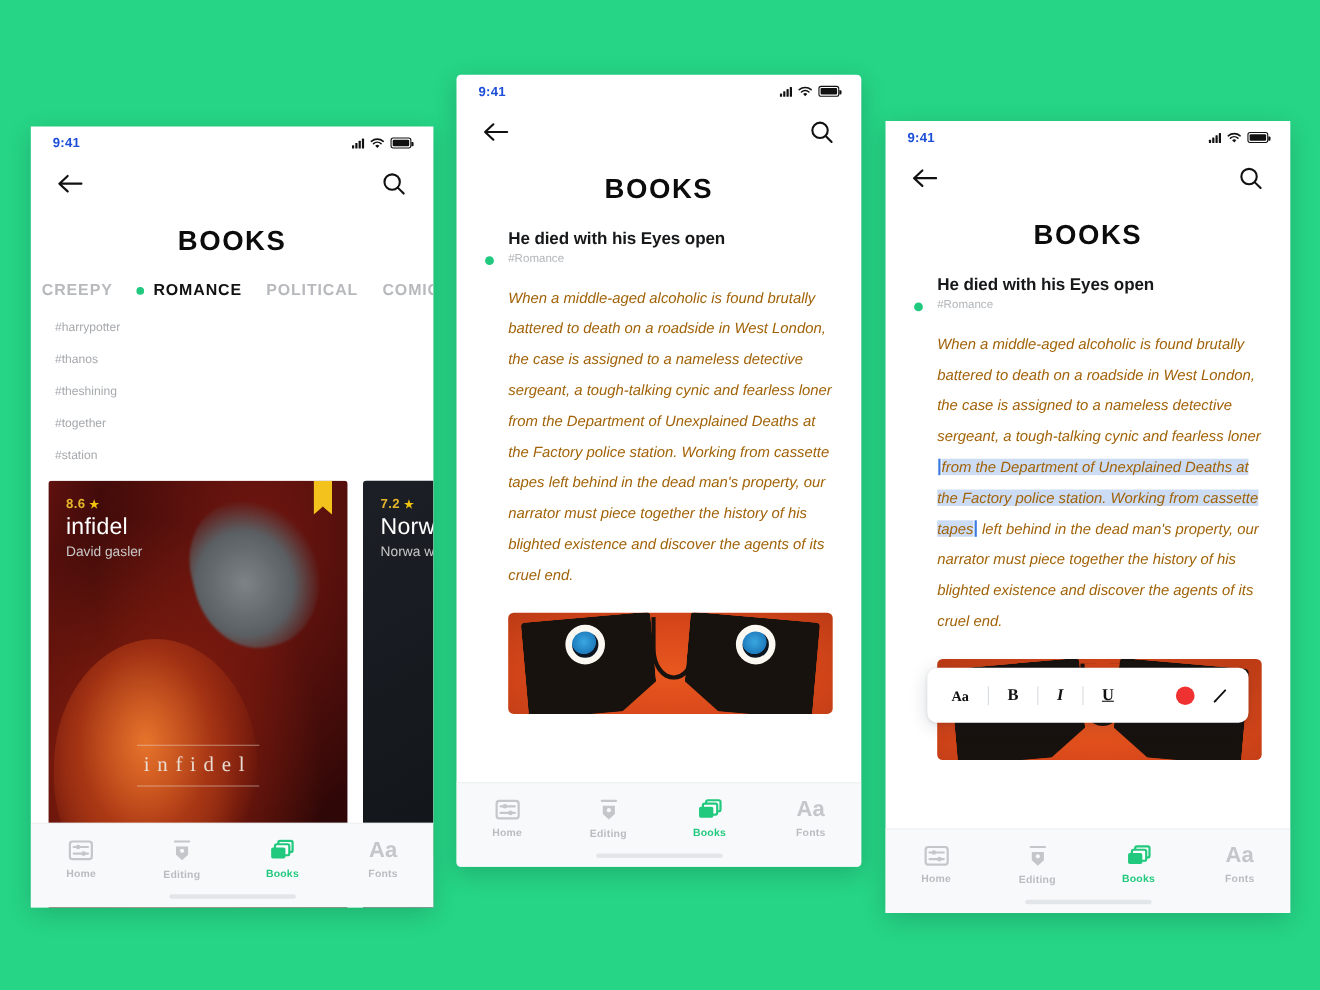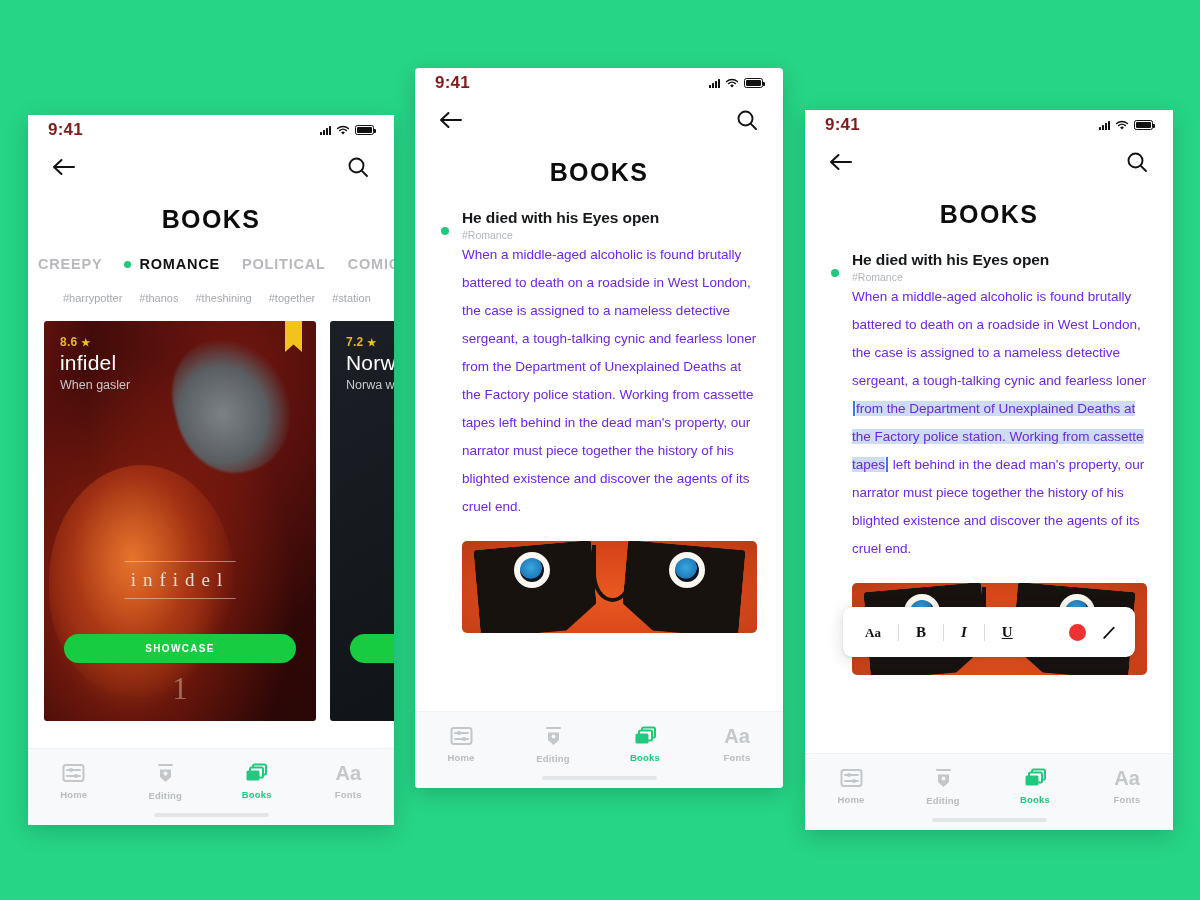--- a/index.html
+++ b/index.html
@@ -18,21 +18,21 @@
   }
   #phone-left  { left: 28px;  top: 115px; width: 366px; height: 710px; }
   #phone-mid   { left: 415px; top: 68px;  width: 368px; height: 720px; border-radius: 4px; }
   #phone-right { left: 805px; top: 110px; width: 368px; height: 720px; }
 
   
   .statusbar {
     display: flex; align-items: center; justify-content: space-between;
     padding: 0 20px; height: 30px;
   }
-  .status-time { font-size: 17px; font-weight: bold; color: #7f1d1d; letter-spacing: .2px; }
+  .status-time { font-size: 12px; font-weight: bold; color: #1d4ed8; letter-spacing: .2px; }
   .status-icons { display: flex; align-items: center; gap: 5px; }
   .sig { display: flex; align-items: flex-end; gap: 1px; height: 9px; }
   .sig i { width: 2px; background: #111; display: block; border-radius: .5px; }
   .sig i:nth-child(1){ height: 3px } .sig i:nth-child(2){ height: 5px }
   .sig i:nth-child(3){ height: 7px } .sig i:nth-child(4){ height: 9px }
   .batt { width: 19px; height: 10px; border: 1.4px solid #111; border-radius: 2.4px; position: relative; }
   .batt::before { content:""; position:absolute; inset:1.3px; background:#111; border-radius:1px; }
   .batt::after { content:""; position:absolute; right:-3.4px; top:3px; width:2px; height:4px; background:#111; border-radius:0 1px 1px 0; }
 
   
@@ -53,22 +53,22 @@
   
   .cats {
     display: flex; align-items: flex-start; gap: 22px;
     padding: 22px 22px 0 10px; white-space: nowrap; overflow: hidden;
   }
   .cat { font-size: 14.5px; font-weight: bold; letter-spacing: .8px; color: #b7b9bc; }
   .cat.active { color: #111; display: flex; align-items: center; gap: 8px; }
   .cat-dot { width: 7px; height: 7px; border-radius: 50%; background: #21c97e; display:inline-block; }
 
   .tags {
-    display: flex; gap: 17px; padding: 20px 22px 0 35px;
-    white-space: nowrap; overflow: hidden;
+    display: flex; gap: 17px; padding: 20px 22px 0 22px;
+    white-space: nowrap; overflow: hidden; flex-direction: column;
   }
   .tag { font-size: 11px; color: #a5a8ac; }
 
   
   .cards { display: flex; gap: 14px; padding: 17px 0 16px 16px; overflow: hidden; }
   .card {
     position: relative; width: 272px; height: 400px; flex: 0 0 auto;
     border-radius: 3px; overflow: hidden;
   }
   .card-1 {
@@ -131,30 +131,30 @@
   .tab { flex: 1; display: flex; flex-direction: column; align-items: center; gap: 6px; }
   .tab-label { font-size: 9.5px; font-weight: bold; color: #b9bdc0; letter-spacing: .2px; }
   .tab.active .tab-label { color: #21c97e; }
   .home-indicator {
     width: 115px; height: 4px; background: #e3e6e8;
     border-radius: 2px; margin: 12px auto 0 auto;
   }
 
   
   .article { padding: 22px 26px 0 26px; }
-  .art-head { display: flex; align-items: center; gap: 13px; }
+  .art-head { display: flex; align-items: flex-end; gap: 13px; }
   .art-dot {
     width: 8px; height: 8px; border-radius: 50%; background: #21c97e;
     flex: 0 0 auto; margin-top: 12px;
   }
   .art-title { font-size: 15.5px; font-weight: bold; color: #16181a; letter-spacing: -.1px; }
   .art-sub { font-size: 10.5px; color: #b2b6b9; margin-top: 2px; }
   .art-body {
-    font-size: 13.5px; line-height: 28px; color: #6d28d9;
-    margin-top: 0; padding-left: 21px;
+    font-size: 13.5px; line-height: 28px; color: #a16207;
+    margin-top: 16px; padding-left: 21px; font-style: italic;
   }
   .art-body .sel { background: #ccdcf5; }
   .caret {
     display: inline-block; width: 2px; height: 15px; background: #3b7ae0;
     vertical-align: -3px; margin: 0 1px;
   }
   .art-img {
     margin: 20px 0 0 21px; height: 92px; border-radius: 5px; overflow: hidden;
     background: radial-gradient(ellipse at 50% 60%, #e8581f 0%, #d8471a 55%, #bb3b15 100%);
     position: relative;
@@ -259,21 +259,21 @@
     <div class="card card-1">
       <div class="figure"></div>
       <div class="hand"></div>
       <div class="ribbon"></div>
       <div class="card-meta">
         <div class="card-rating">
           <span>8.6</span>
           <span class="star">★</span>
         </div>
         <div class="card-title">infidel</div>
-        <div class="card-author">When gasler</div>
+        <div class="card-author">David gasler</div>
       </div>
       <div class="cover-wordmark">infidel</div>
       <div class="showcase-btn">SHOWCASE</div>
       <div class="cover-num">1</div>
     </div>
 
     <div class="card card-2">
 
       <div class="card-meta">
         <div class="card-rating">

